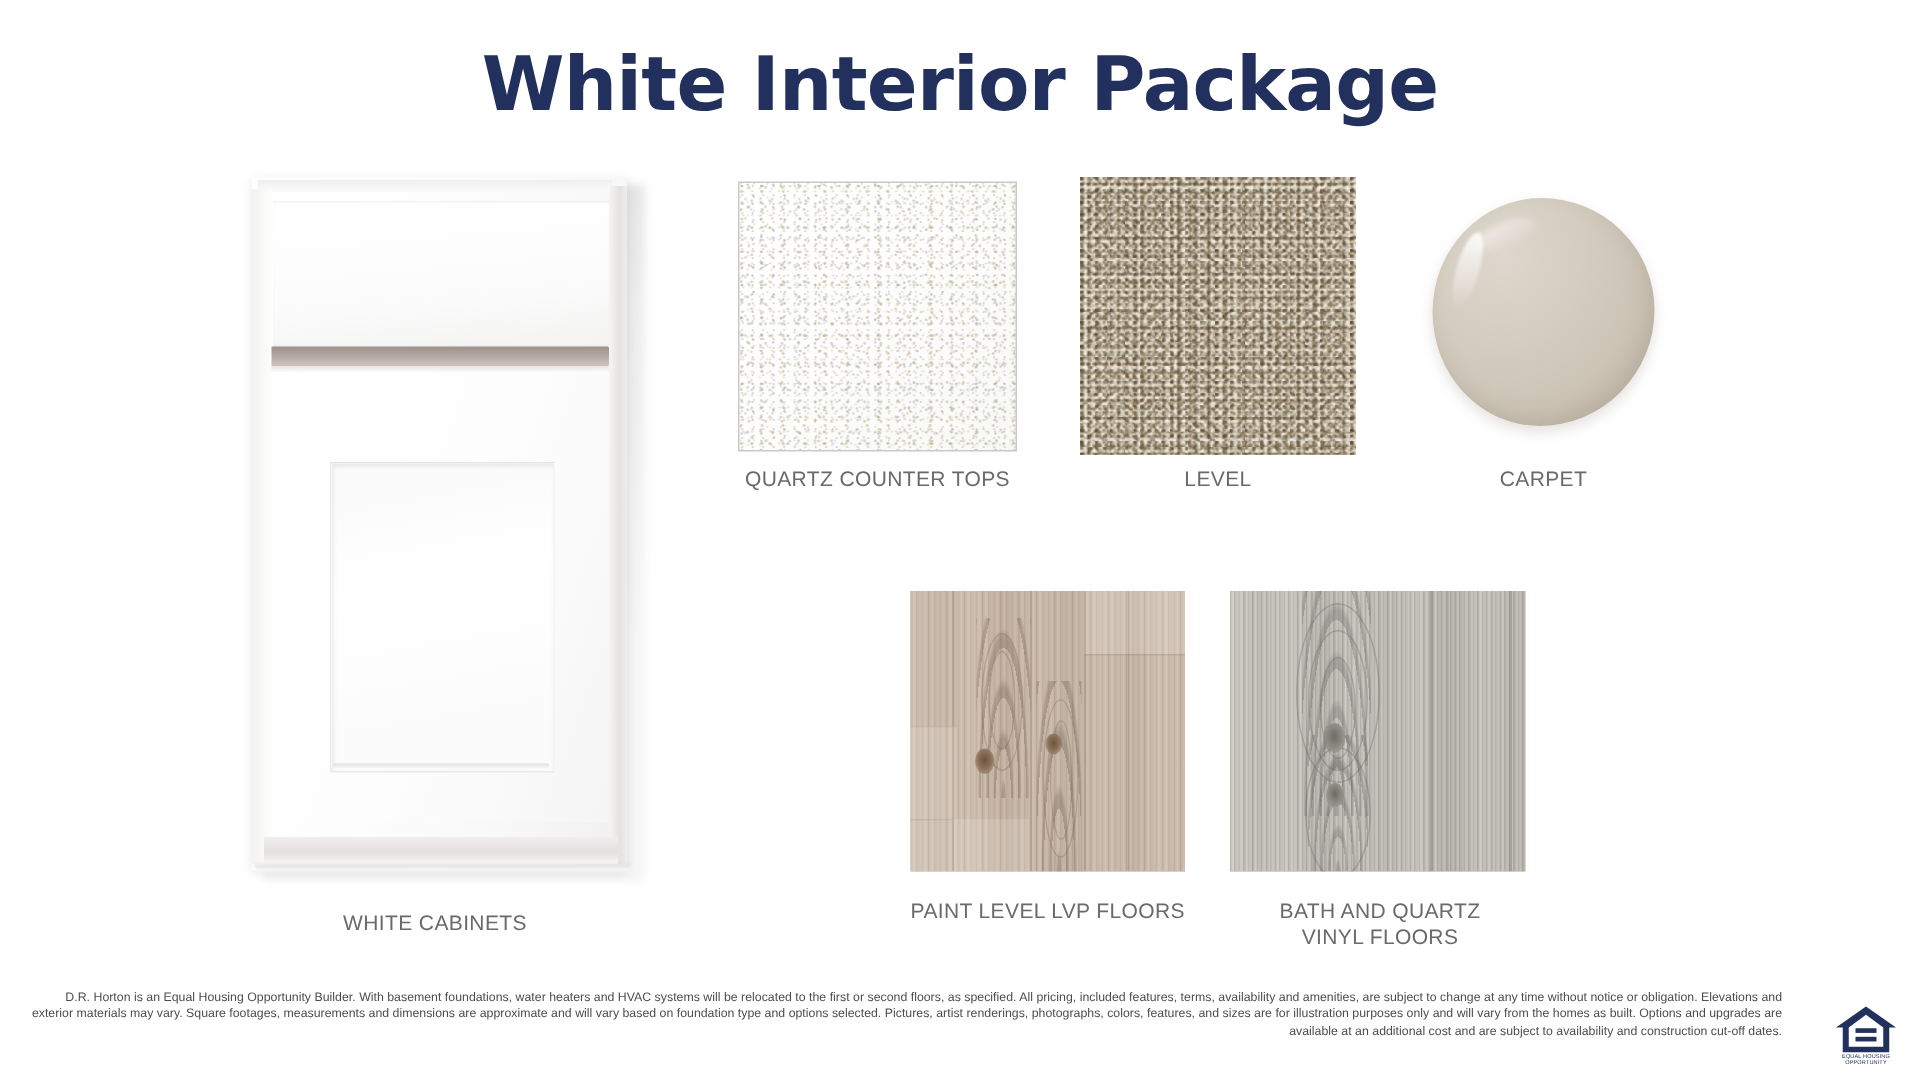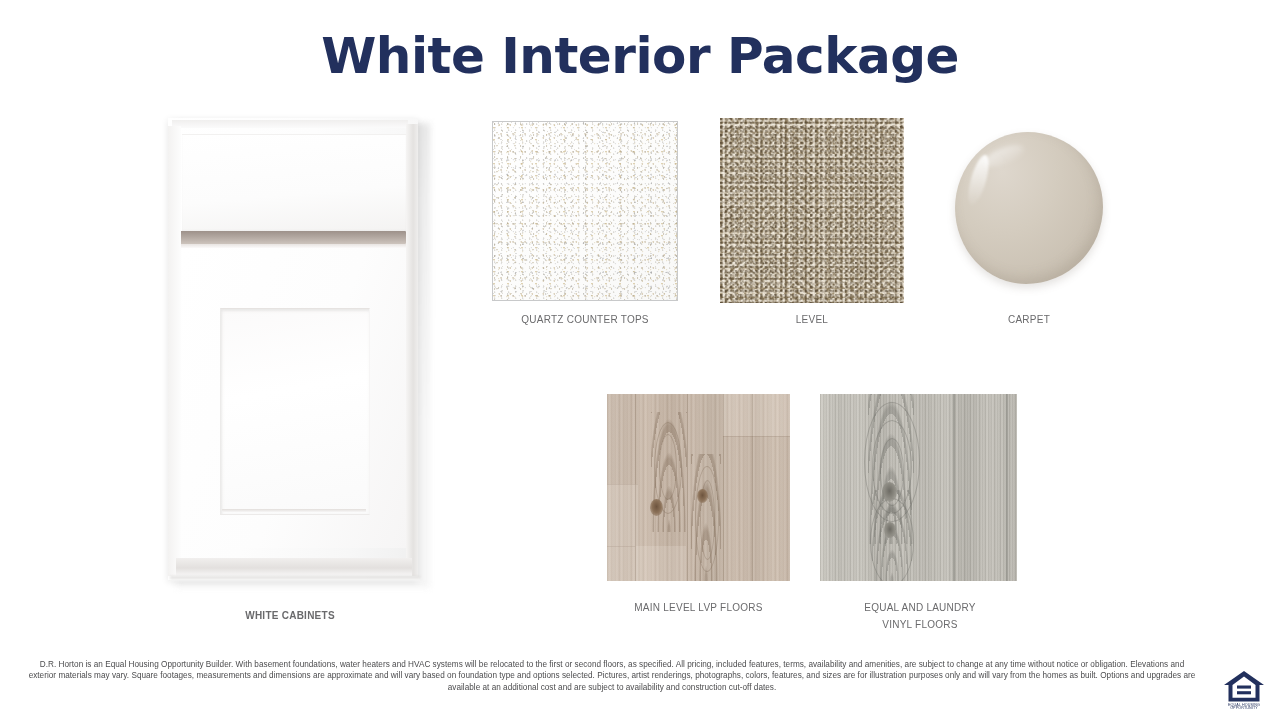--- a/index.html
+++ b/index.html
@@ -29,21 +29,21 @@
     letter-spacing: -0.5px;
     color: #22305d;
     white-space: nowrap;
   }
 
   
   .swatch-label {
     position: absolute;
     text-align: center;
     font-family: "Liberation Sans", sans-serif;
-    font-size: 10px;
+    font-size: 14px;
     font-weight: 400;
     letter-spacing: 0.25px;
     color: #6a6a6c;
     line-height: 17px;
   }
 
   
   #cabinet-figure {
     position: absolute;
     left: 168px;
@@ -374,33 +374,33 @@
   .vin-cathedral {
     position: absolute;
     background:
       repeating-radial-gradient(ellipse at 50% 100%,
         rgba(96,96,90,0.30) 0px, rgba(96,96,90,0.30) 1px,
         rgba(200,200,195,0.0) 2px, rgba(200,200,195,0.0) 5px);
   }
   #vinyl-label { left: 830px; top: 599px; width: 180px; }
 
   
-  #cabinet-label { left: 170px; top: 607px; width: 240px; font-weight: bold; }
+  #cabinet-label { left: 170px; top: 607px; width: 240px; }
 
   
   #disclaimer {
     position: absolute;
-    left: 26px;
+    left: 16px;
     top: 659px;
     width: 1172px;
     font-family: "Liberation Sans", sans-serif;
     font-size: 8.2px;
     line-height: 11.4px;
     color: #4c4c4e;
-    text-align: center;
+    text-align: right;
     letter-spacing: 0.02px;
   }
 
   
   #eho-logo {
     position: absolute;
     left: 1222px;
     top: 668px;
     width: 44px;
     height: 42px;
@@ -462,42 +462,42 @@
   <div class="lvp-cathedral" style="left:84px; top:60px; width:30px; height:128px;"></div>
 
   <div class="lvp-grain" style="left:47px; top:28px; width:26px; height:90px;"></div>
   <div class="lvp-grain" style="left:52px; top:40px; width:16px; height:64px;"></div>
   <div class="lvp-grain" style="left:88px; top:72px; width:22px; height:104px;"></div>
   <div class="lvp-grain" style="left:93px; top:86px; width:13px; height:78px;"></div>
 
   <div class="lvp-knot" style="left:43px; top:105px;"></div>
   <div class="lvp-knot" style="left:90px; top:95px; width:11px; height:14px;"></div>
 </div>
-<div class="swatch-label" id="lvp-label">MAIN LEVEL LVP FLOORS</div>
+<div class="swatch-label" id="lvp-label">PAINT LEVEL LVP FLOORS</div>
 
 <div id="vinyl-swatch">
   <div class="vin-base"></div>
 
   <div class="vin-plankline" style="left:133px;"></div>
   <div class="vin-plankline" style="left:186px;"></div>
 
   <div class="vin-cathedral" style="left:48px; top:0;   width:46px; height:150px;"></div>
   <div class="vin-cathedral" style="left:52px; top:96px; width:40px; height:91px;"></div>
 
   <div class="vin-grain" style="left:44px; top:8px;  width:54px; height:118px;"></div>
   <div class="vin-grain" style="left:52px; top:26px; width:38px; height:92px;"></div>
   <div class="vin-grain" style="left:60px; top:44px; width:22px; height:66px;"></div>
   <div class="vin-grain" style="left:50px; top:104px; width:42px; height:86px;"></div>
 
   <div class="vin-knot" style="left:62px; top:88px;"></div>
   <div class="vin-knot" style="left:64px; top:128px; width:12px; height:16px;"></div>
 </div>
 
 <div class="swatch-label" id="vinyl-label">
-  <div>EQUAL AND LAUNDRY</div>
+  <div>BATH AND QUARTZ</div>
   <div>VINYL FLOORS</div>
 </div>
 
 <div id="disclaimer">D.R. Horton is an Equal Housing Opportunity Builder. With basement foundations, water heaters and HVAC systems will be relocated to the first or second floors, as specified. All pricing, included features, terms, availability and amenities, are subject to change at any time without notice or obligation. Elevations and exterior materials may vary. Square footages, measurements and dimensions are approximate and will vary based on foundation type and options selected. Pictures, artist renderings, photographs, colors, features, and sizes are for illustration purposes only and will vary from the homes as built. Options and upgrades are available at an additional cost and are subject to availability and construction cut-off dates.</div>
 
 <div id="eho-logo">
   <svg width="44" height="42" viewBox="0 0 44 42" xmlns="http://www.w3.org/2000/svg" aria-hidden="true">
     <g fill="#22305d">
 
       <path d="M22 3 L42 17 L37.5 17 L37.5 33.5 L6.5 33.5 L6.5 17 L2 17 Z

